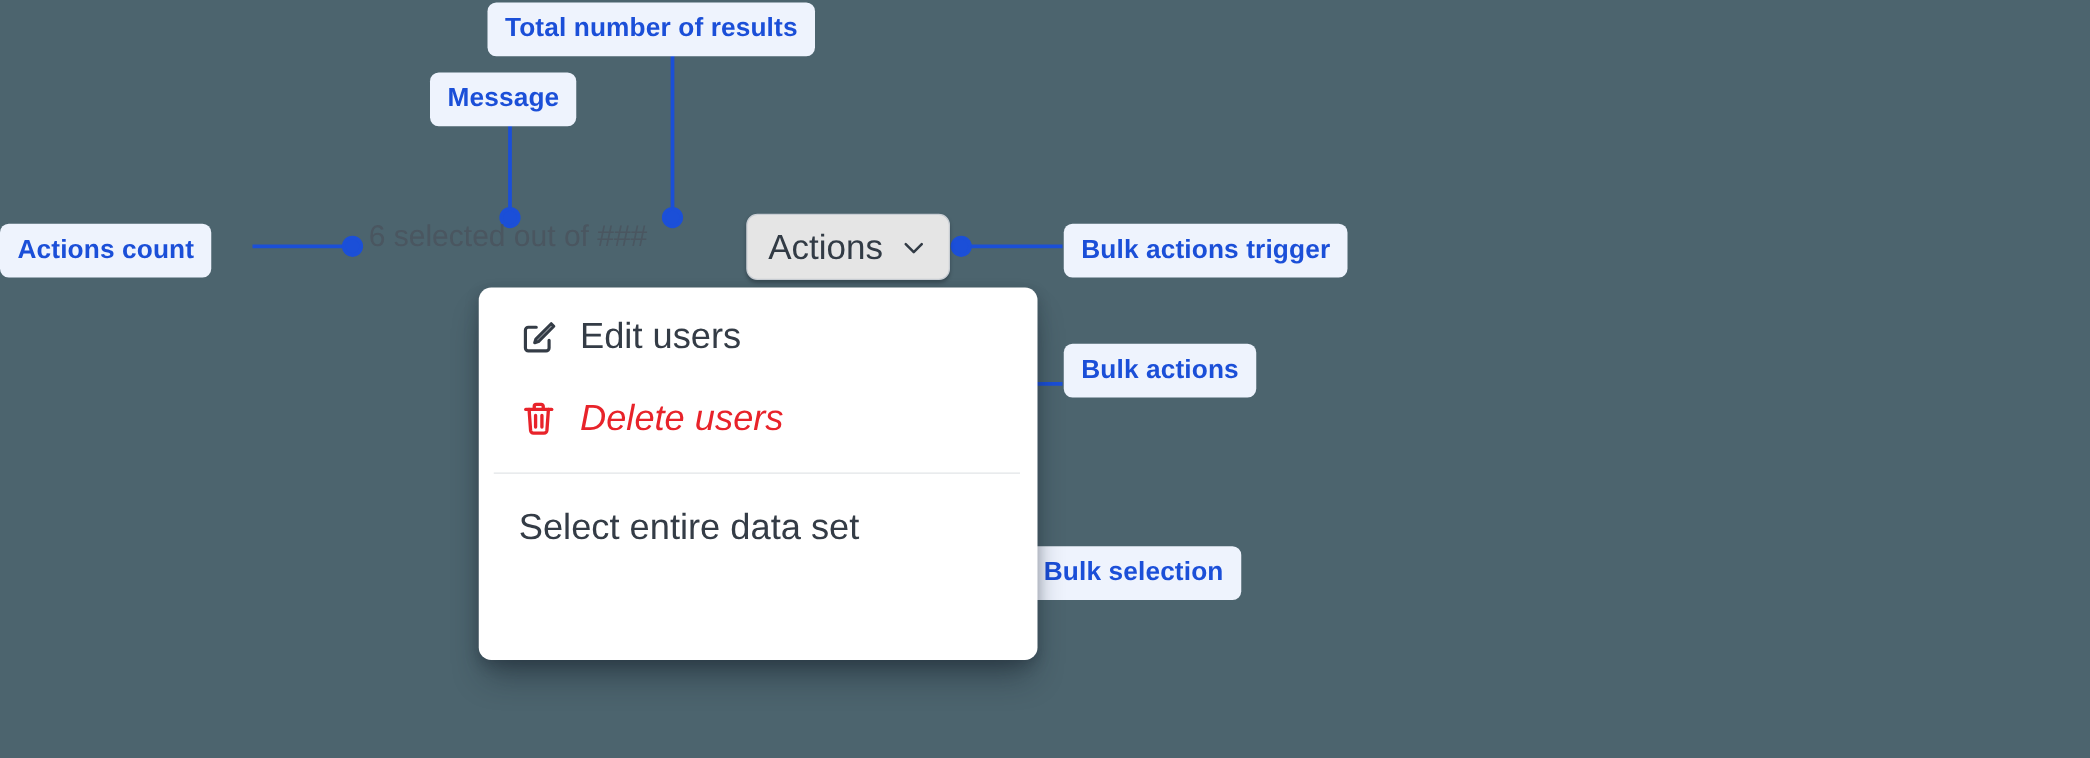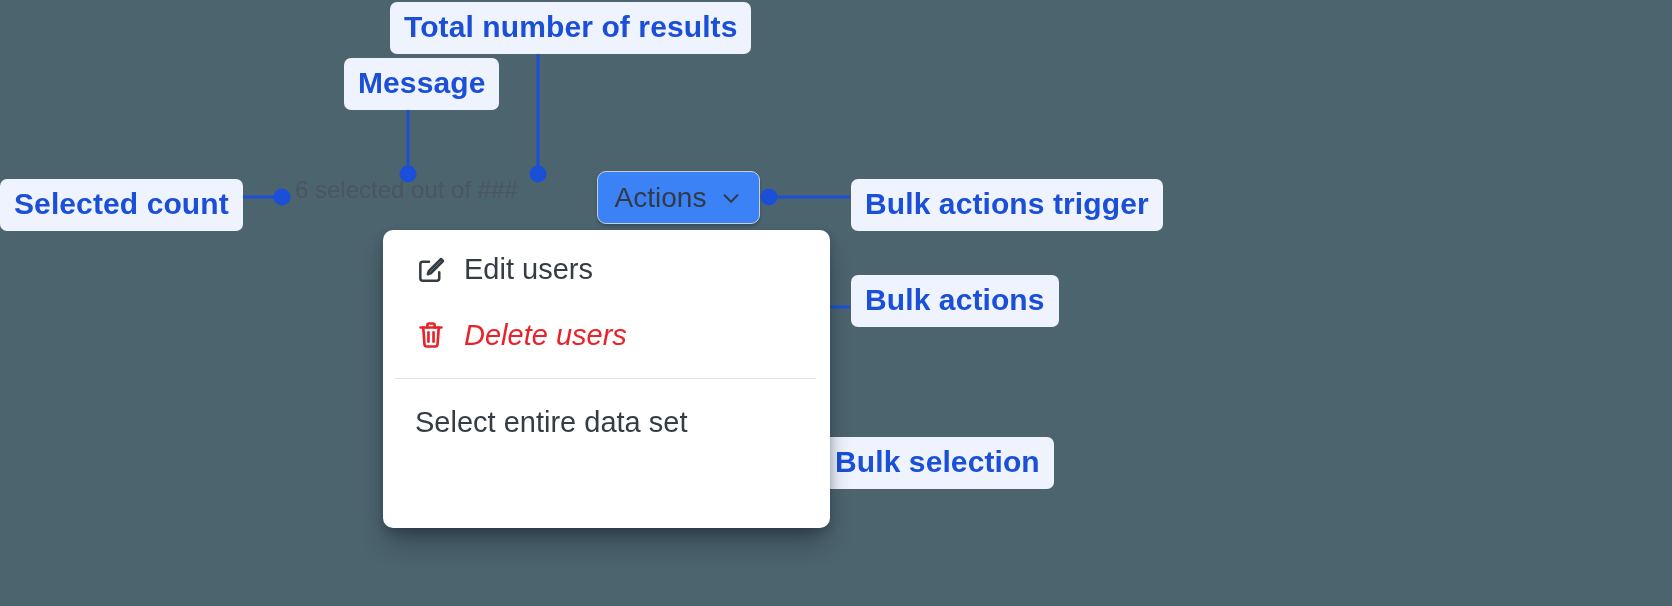--- a/index.html
+++ b/index.html
@@ -21,21 +21,21 @@
     inset: 0;
     width: 1672px;
     height: 606px;
   }
 
   
   .chip {
     position: absolute;
     background: #eef3fd;
     color: #1b4fd8;
-    font-size: 30px;
+    font-size: 21px;
     font-weight: 700;
     letter-spacing: .1px;
     line-height: 1;
     padding: 10px 14px 12px 14px;
     border-radius: 7px;
     white-space: nowrap;
   }
 
   
   #connectors {
@@ -56,21 +56,21 @@
     line-height: 1;
     white-space: nowrap;
   }
 
   .actions-btn {
     position: absolute;
     left: 597px;
     top: 171px;
     width: 163px;
     height: 53px;
-    background: #3b82f6;
+    background: #e5e5e5;
     border: 1px solid #c9ced4;
     border-radius: 9px;
     display: flex;
     align-items: center;
     justify-content: center;
     gap: 14px;
     box-shadow: 0 2px 3px rgba(20,28,38,.35);
     cursor: pointer;
   }
   .actions-btn-label {
@@ -140,21 +140,21 @@
 
       <line x1="772" y1="456" x2="850" y2="456"></line>
       <circle cx="769" cy="456" r="7"></circle>
     </g>
   </svg>
 
   <div class="chip" style="left:390px; top:2px;">Total number of results</div>
 
   <div class="chip" style="left:344px; top:58px;">Message</div>
 
-  <div class="chip" style="left:0px; top:179px;">Selected count</div>
+  <div class="chip" style="left:0px; top:179px;">Actions count</div>
 
   <div class="chip" style="left:851px; top:179px;">Bulk actions trigger</div>
 
   <div class="chip" style="left:851px; top:275px;">Bulk actions</div>
 
   <div class="chip" style="left:801px; top:437px;margin-left:20px;">Bulk selection</div>
 
   <div class="selected-count">6 selected out of ###</div>
 
   <div class="actions-btn">

